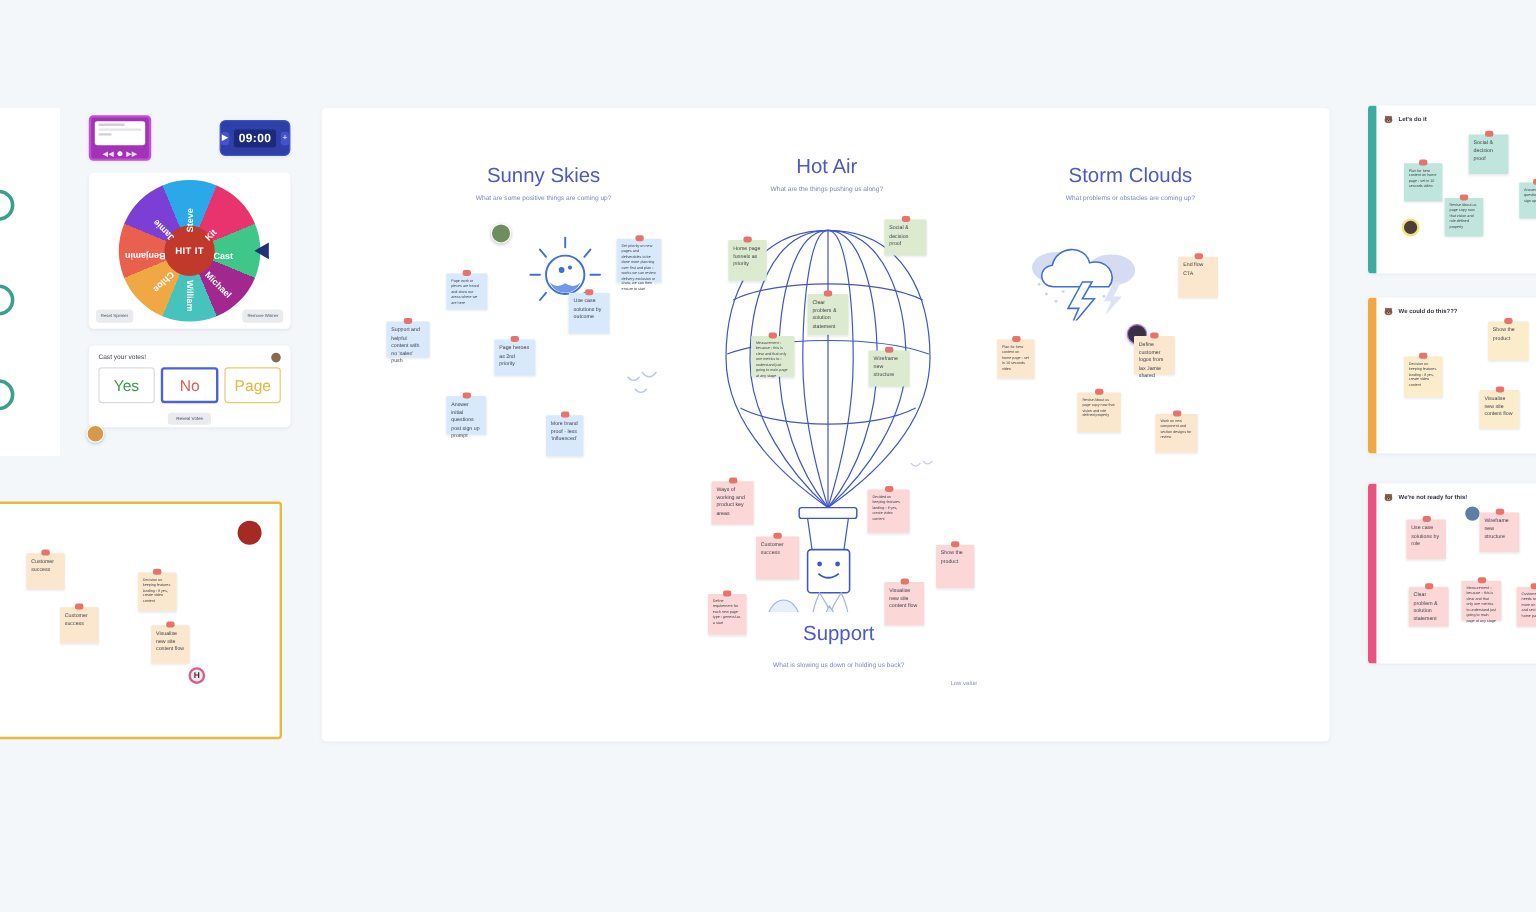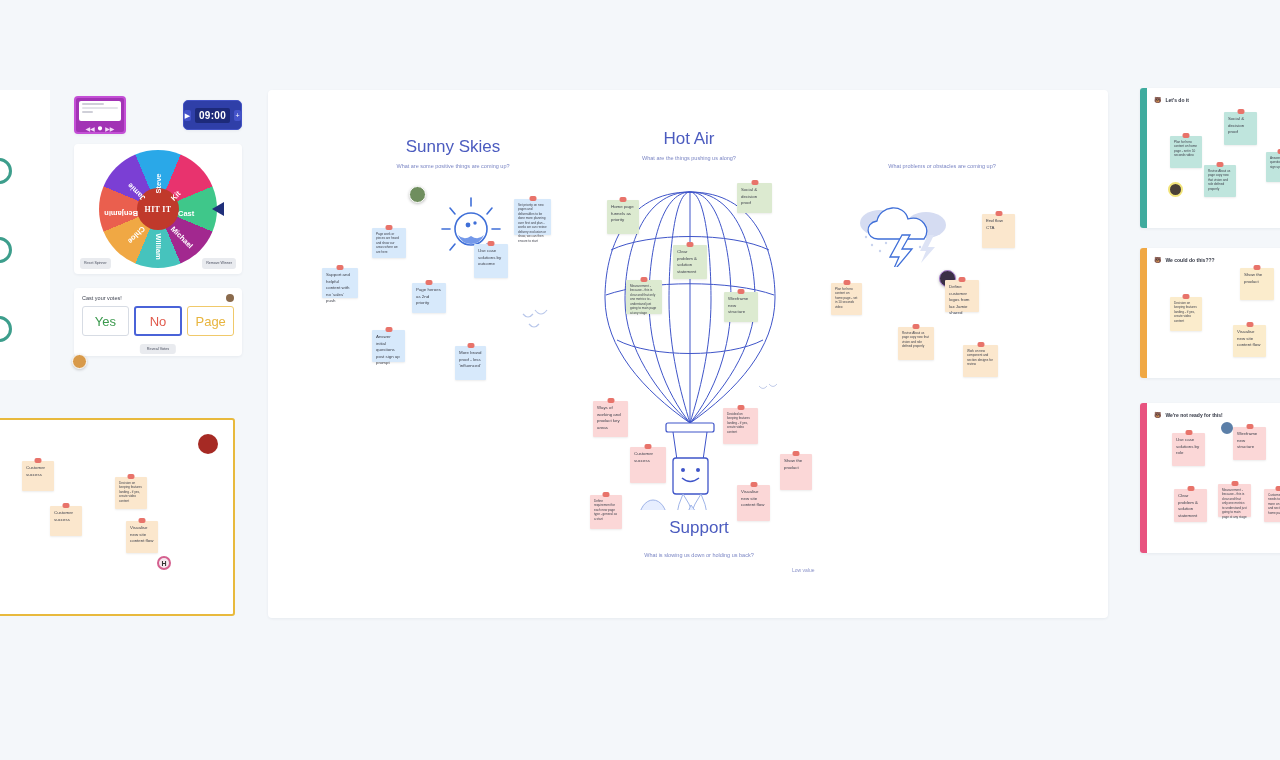--- a/index.html
+++ b/index.html
@@ -46,21 +46,21 @@
                background: #ffffff; border-radius: 4px; }
   .wheel-wrap { position: absolute; left: 50%; top: 50%;
                 transform: translate(-50%,-50%); width: 118px; height: 118px; }
   .wheel { width: 118px; height: 118px; border-radius: 50%; position: relative; }
   .wheel-label { position: absolute; left: 50%; top: 50%; width: 58px;
                  transform-origin: 0 50%; color: #ffffff; font-size: 7.5px;
                  font-weight: bold; padding-left: 20px; white-space: nowrap; }
   .hub { position: absolute; left: 50%; top: 50%; transform: translate(-50%,-50%);
          width: 42px; height: 42px; border-radius: 50%; background: #c0392b;
          color: #fff; font-size: 8px; font-weight: bold; display: flex;
-         align-items: center; justify-content: center; letter-spacing: .3px; font-family: Liberation Serif, serif; }
+         align-items: center; justify-content: center; letter-spacing: .3px; }
   .pointer { position: absolute; right: -7px; top: 50%; transform: translateY(-50%);
              width: 0; height: 0; border-top: 7px solid transparent;
              border-bottom: 7px solid transparent; border-right: 12px solid #1f2f7a; }
   .mini-btn { position: absolute; bottom: 5px; background: #e9ebef; border-radius: 3px;
               font-size: 3.6px; color: #4b5060; text-align: center; padding: 3px 4px;
               line-height: 1.5; }
   .mini-btn.l { left: 6px; }
   .mini-btn.r { right: 6px; }
 
   
@@ -192,20 +192,21 @@
        background:#d89a4a;border:1.5px solid #fff;box-shadow:0 1px 3px rgba(0,0,0,.2)"></div>
 
   <div class="board shadow-sm">
 
     <div class="col-title" style="left:95px;top:47px;width:180px">Sunny Skies</div>
     <div class="col-sub" style="left:75px;top:73px;width:220px">What are some positive things are coming up?</div>
 
     <div class="col-title" style="left:331px;top:39px;width:180px">Hot Air</div>
     <div class="col-sub" style="left:311px;top:65px;width:220px">What are the things pushing us along?</div>
 
+    <div class="col-title" style="left:574px;top:47px;width:200px">Storm Clouds</div>
     <div class="col-sub" style="left:554px;top:73px;width:240px">What problems or obstacles are coming up?</div>
 
     <div class="col-title" style="left:341px;top:428px;width:180px">Support</div>
     <div class="col-sub" style="left:321px;top:462px;width:220px">What is slowing us down or holding us back?</div>
 
     <div class="lowval" style="left:524px;top:477px">Low value</div>
 
     <svg class="sun" style="left:172px;top:106px" width="62" height="62" viewBox="0 0 62 62">
       <circle cx="31" cy="33" r="16" fill="#fff" stroke="#3f6fd8" stroke-width="1.6"></circle>
       <path d="M31 40 q7 5 13 -1 q-4 9 -13 9 q-9 0 -13 -9 q6 6 13 1z" fill="#5b86e5" opacity=".85"></path>

